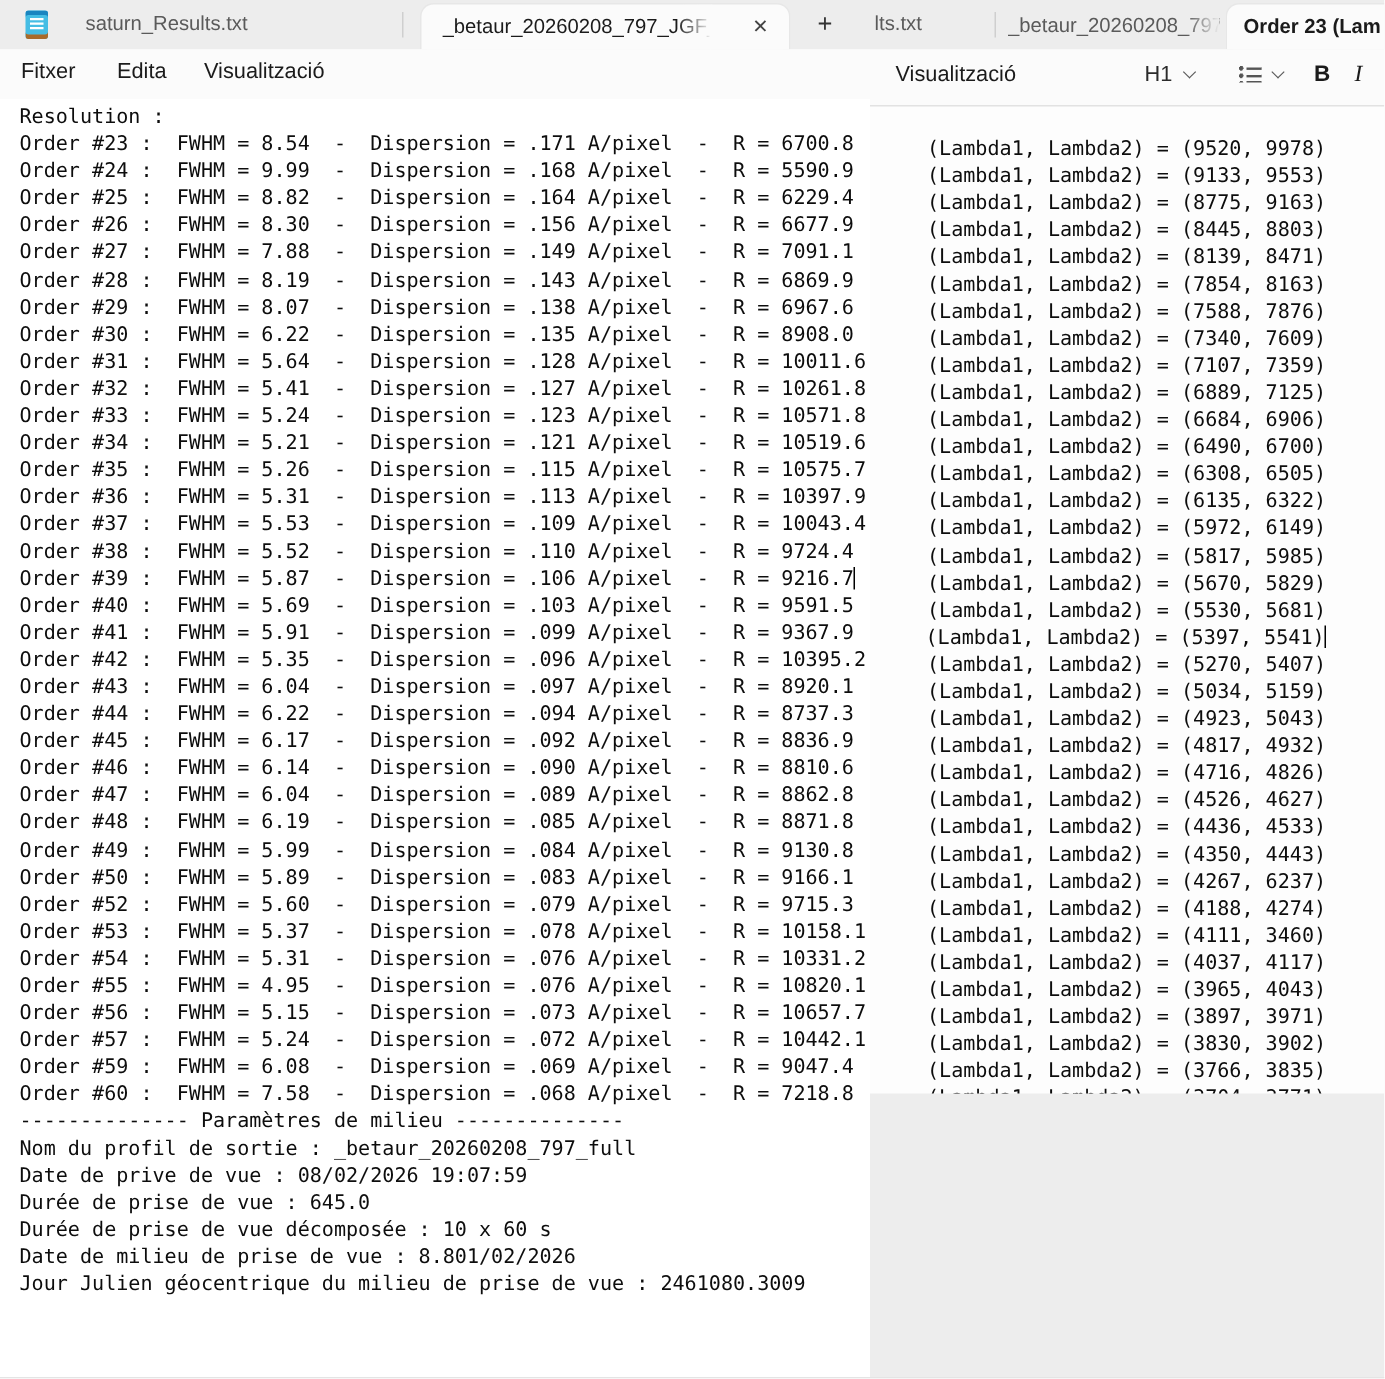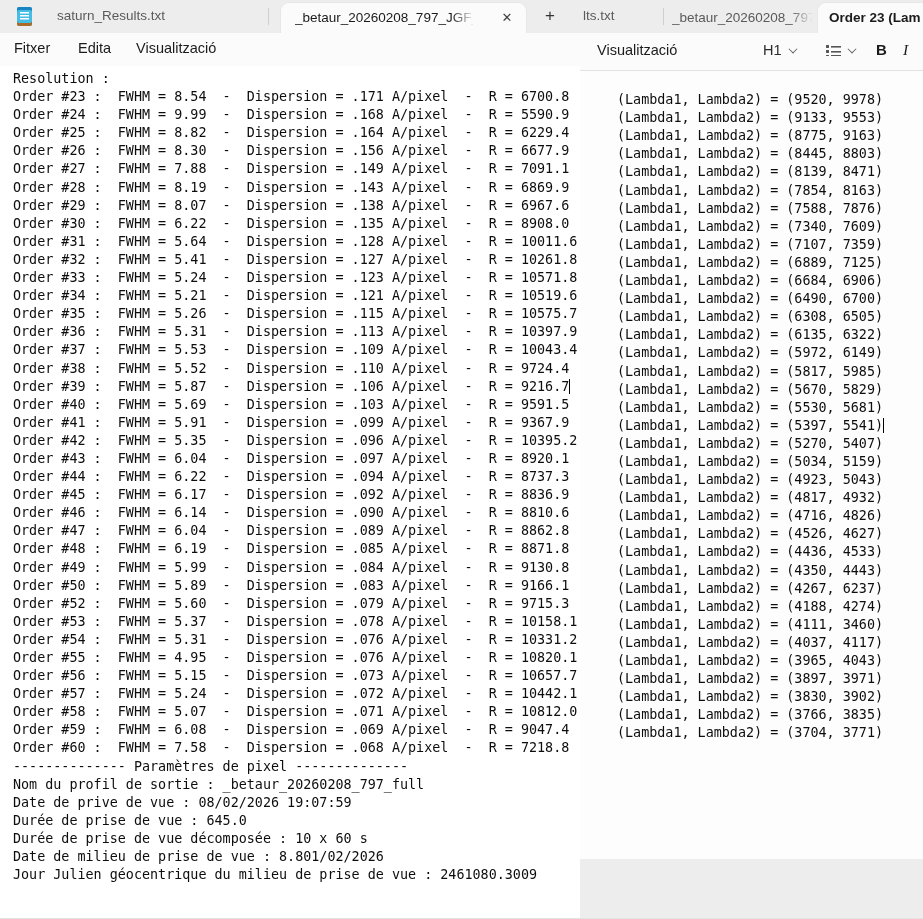--- a/index.html
+++ b/index.html
@@ -16,22 +16,22 @@
   .active-tab .tab-label{color:#1b1b1b;}
   .vdiv{position:absolute;top:8px;width:1px;height:17px;background:#cfcfcf;}
   .menu-item{font-size:14.5px;color:#1b1b1b;position:absolute;top:7px;cursor:default;}
   .mono{font-family:"DejaVu Sans Mono","Liberation Mono",monospace;
         font-size:13.4px;line-height:18.1px;color:#0d0d0d;}
   .ln{height:18.1px;white-space:pre;}
   .caret{display:inline-block;width:1px;height:15px;background:#000;
          vertical-align:-3px;}
 
   
-  .rwin{position:absolute;left:580px;top:0;width:343px;height:859px;z-index:1;
-        background:#fdfdfd;overflow:hidden;}
+  .rwin{position:absolute;left:580px;top:0;width:343px;height:729px;z-index:1;
+        background:#fdfdfd;overflow:hidden;text-align:right;}
   .rwin .tabstrip{overflow:hidden;}
   .rw-partial{position:absolute;left:3px;top:8px;}
   .rw-tab2{position:absolute;left:92px;top:8px;width:141px;overflow:hidden;}
   .rw-tab2 .fade{position:absolute;right:0;top:0;bottom:0;width:22px;
                  background:linear-gradient(to right,rgba(237,237,237,0),#ededed);}
   .rw-active{left:237px;width:120px;border-right:none;border-radius:9px 0 0 0;}
   .rw-active .tab-label{position:absolute;left:11px;top:7px;font-weight:600;}
   .rw-toolbar{position:absolute;left:0;top:33px;right:0;height:37px;background:#fbfbfb;
               border-bottom:1px solid #e2e2e2;box-sizing:content-box;}
   .rw-toolbar .menu-item{top:9px;}
@@ -196,24 +196,23 @@
         <div class="ln">Order #47 :  FWHM = 6.04  -  Dispersion = .089 A/pixel  -  R = 8862.8</div>
         <div class="ln">Order #48 :  FWHM = 6.19  -  Dispersion = .085 A/pixel  -  R = 8871.8</div>
         <div class="ln">Order #49 :  FWHM = 5.99  -  Dispersion = .084 A/pixel  -  R = 9130.8</div>
         <div class="ln">Order #50 :  FWHM = 5.89  -  Dispersion = .083 A/pixel  -  R = 9166.1</div>
         <div class="ln">Order #52 :  FWHM = 5.60  -  Dispersion = .079 A/pixel  -  R = 9715.3</div>
         <div class="ln">Order #53 :  FWHM = 5.37  -  Dispersion = .078 A/pixel  -  R = 10158.1</div>
         <div class="ln">Order #54 :  FWHM = 5.31  -  Dispersion = .076 A/pixel  -  R = 10331.2</div>
         <div class="ln">Order #55 :  FWHM = 4.95  -  Dispersion = .076 A/pixel  -  R = 10820.1</div>
         <div class="ln">Order #56 :  FWHM = 5.15  -  Dispersion = .073 A/pixel  -  R = 10657.7</div>
         <div class="ln">Order #57 :  FWHM = 5.24  -  Dispersion = .072 A/pixel  -  R = 10442.1</div>
-        <div class="ln">Order #58 :  FWHM = 5.07  -  Dispersion = .071 A/pixel  -  R = 10812.0</div>
         <div class="ln">Order #59 :  FWHM = 6.08  -  Dispersion = .069 A/pixel  -  R = 9047.4</div>
         <div class="ln">Order #60 :  FWHM = 7.58  -  Dispersion = .068 A/pixel  -  R = 7218.8</div>
-        <div class="ln">-------------- Paramètres de pixel --------------</div>
+        <div class="ln">-------------- Paramètres de milieu --------------</div>
         <div class="ln">Nom du profil de sortie : _betaur_20260208_797_full</div>
         <div class="ln">Date de prive de vue : 08/02/2026 19:07:59</div>
         <div class="ln">Durée de prise de vue : 645.0</div>
         <div class="ln">Durée de prise de vue décomposée : 10 x 60 s</div>
         <div class="ln">Date de milieu de prise de vue : 8.801/02/2026</div>
         <div class="ln">Jour Julien géocentrique du milieu de prise de vue : 2461080.3009</div>
       </div>
   </div>
 
   <div class="bottom-line"></div>

